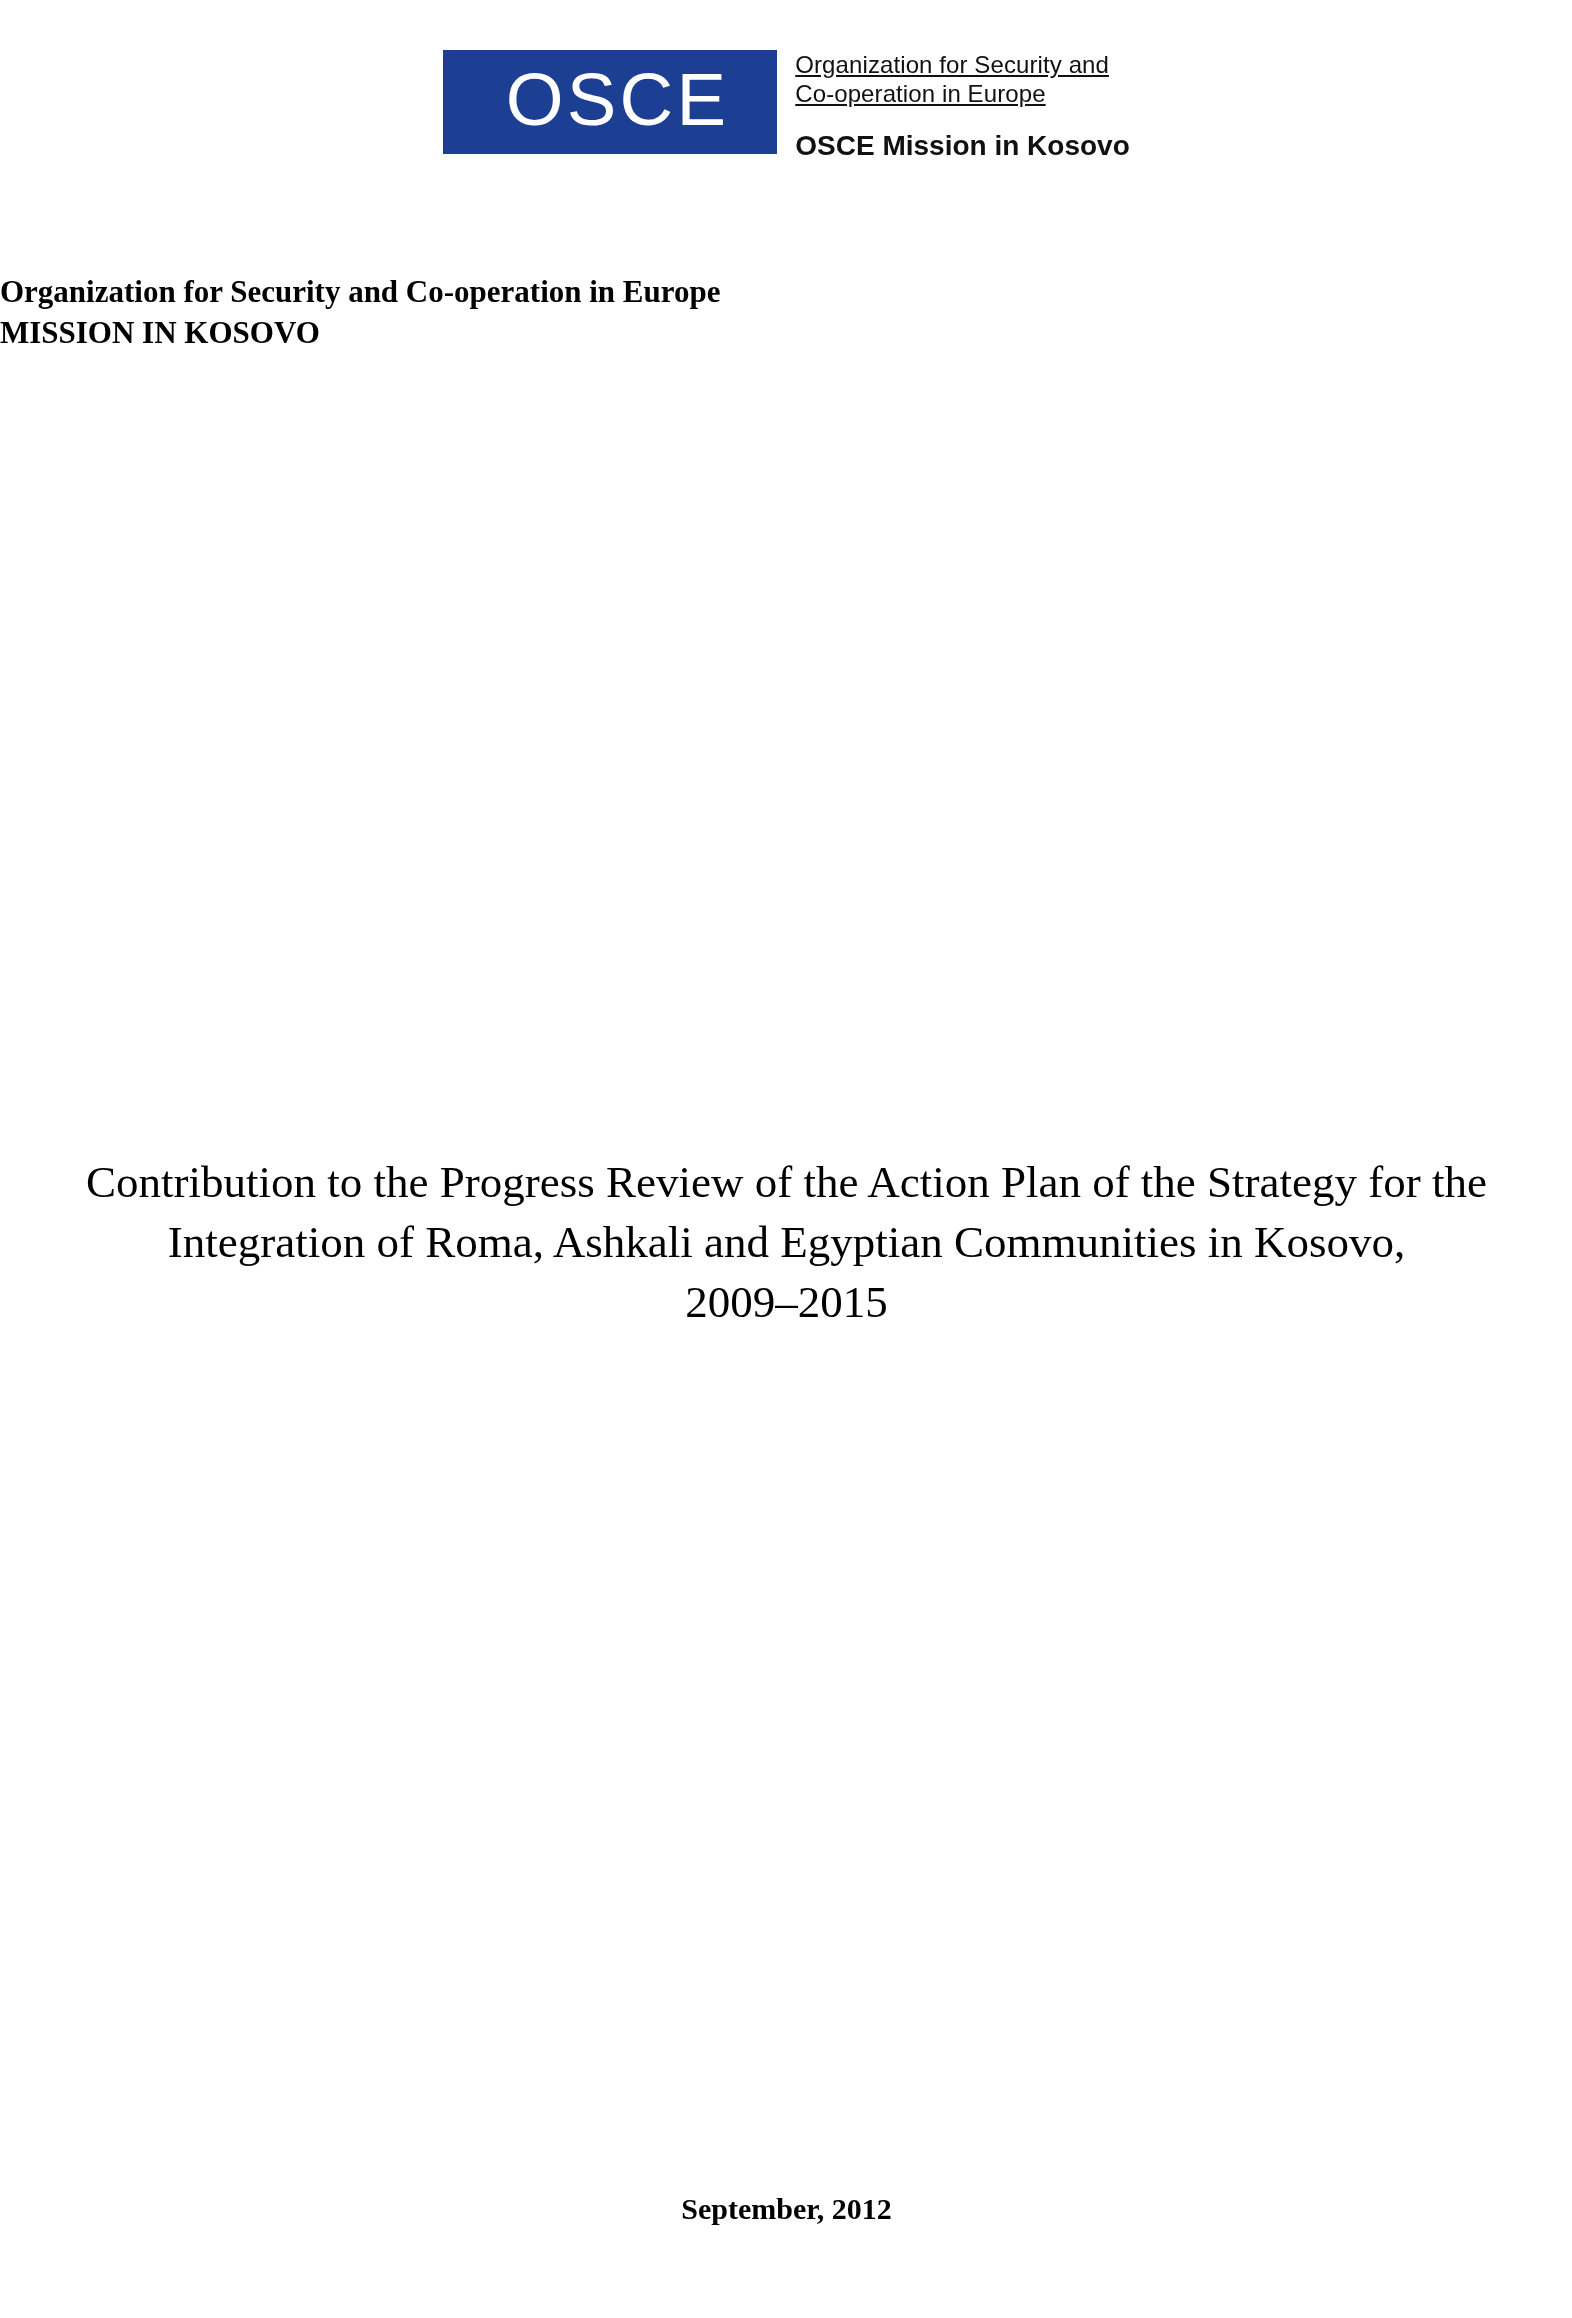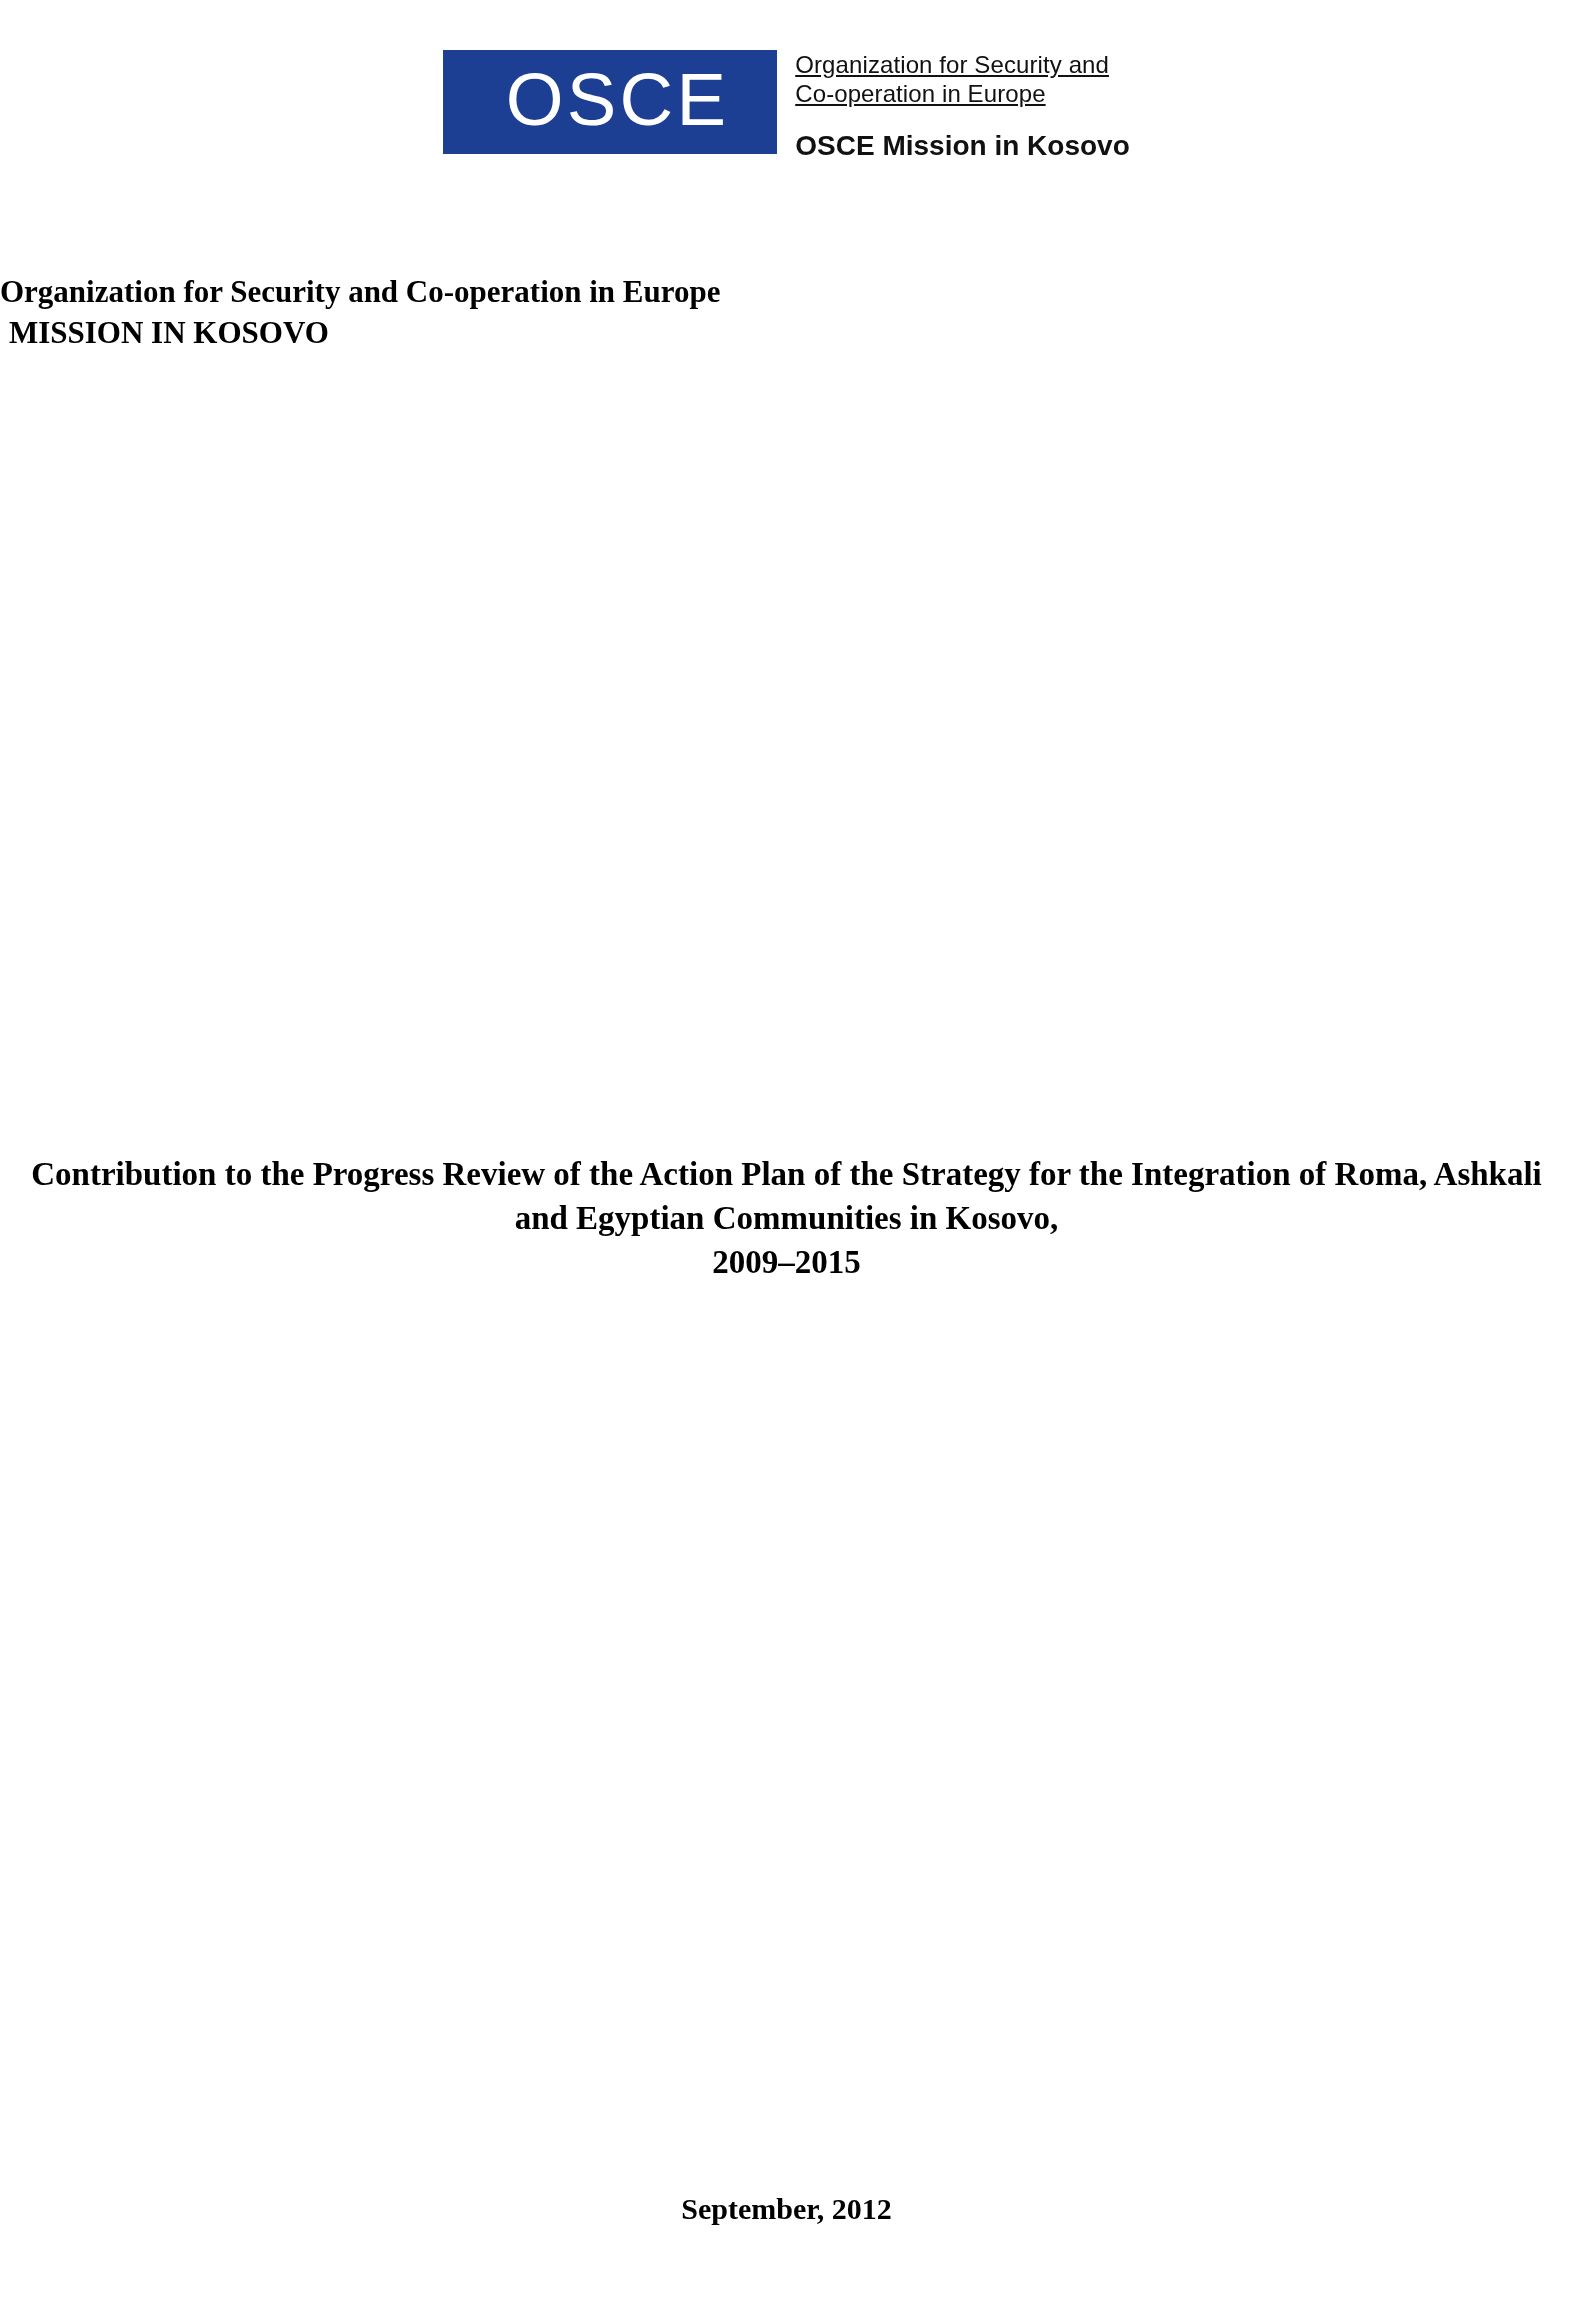--- a/index.html
+++ b/index.html
@@ -73,32 +73,32 @@
     top: 244px;
     left: 0;
     right: 0;
     text-align: left;
     font-weight: bold;
     font-size: 31px;
     line-height: 1.32;
     margin-top: 28px;
   }
   .org-heading .l1 { display: block; }
-  .org-heading .l2 { display: block; padding-left: 9px; }
+  .org-heading .l2 { display: block; }
 
   
   .doc-title {
     position: absolute;
     top: 1153px;
     left: 50%;
     transform: translateX(-50%);
     width: 1526px;
     text-align: center;
-    font-weight: bold;
-    font-size: 33px;
+    font-weight: normal;
+    font-size: 45px;
     line-height: 1.33;
   }
   .doc-title .years {
     display: block;
   }
 
   
   .doc-date {
     position: absolute;
     top: 2192px;

